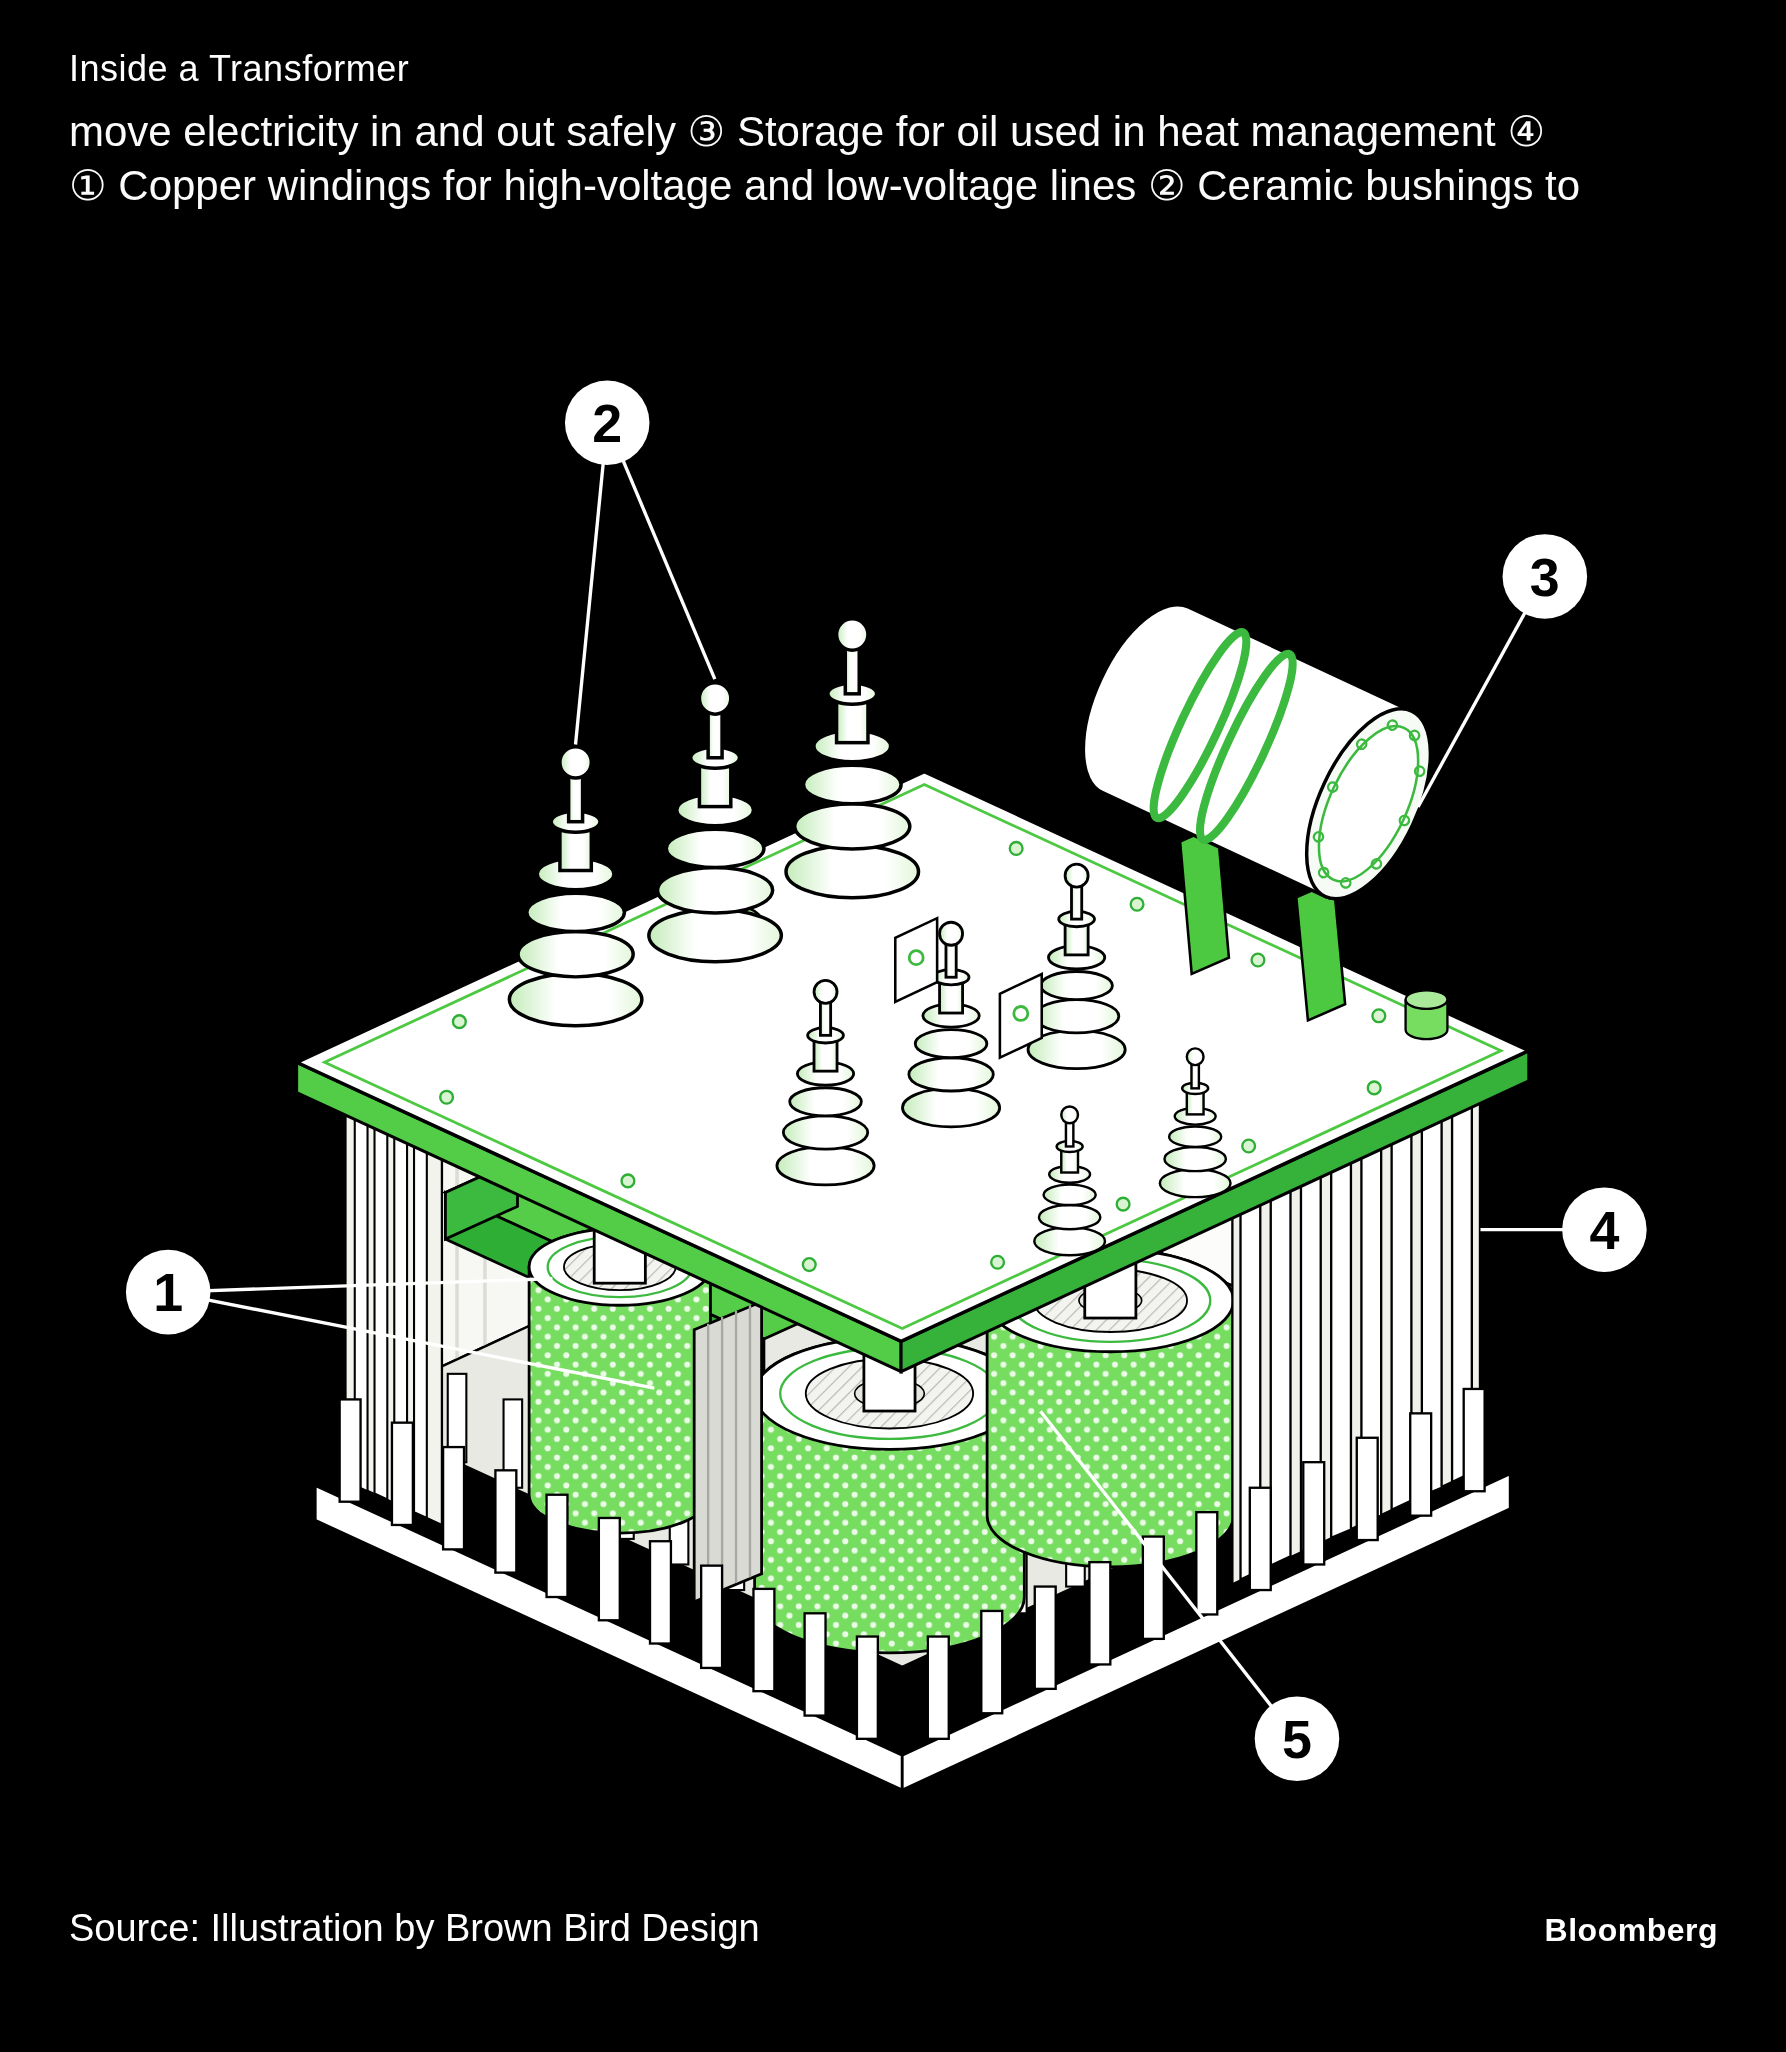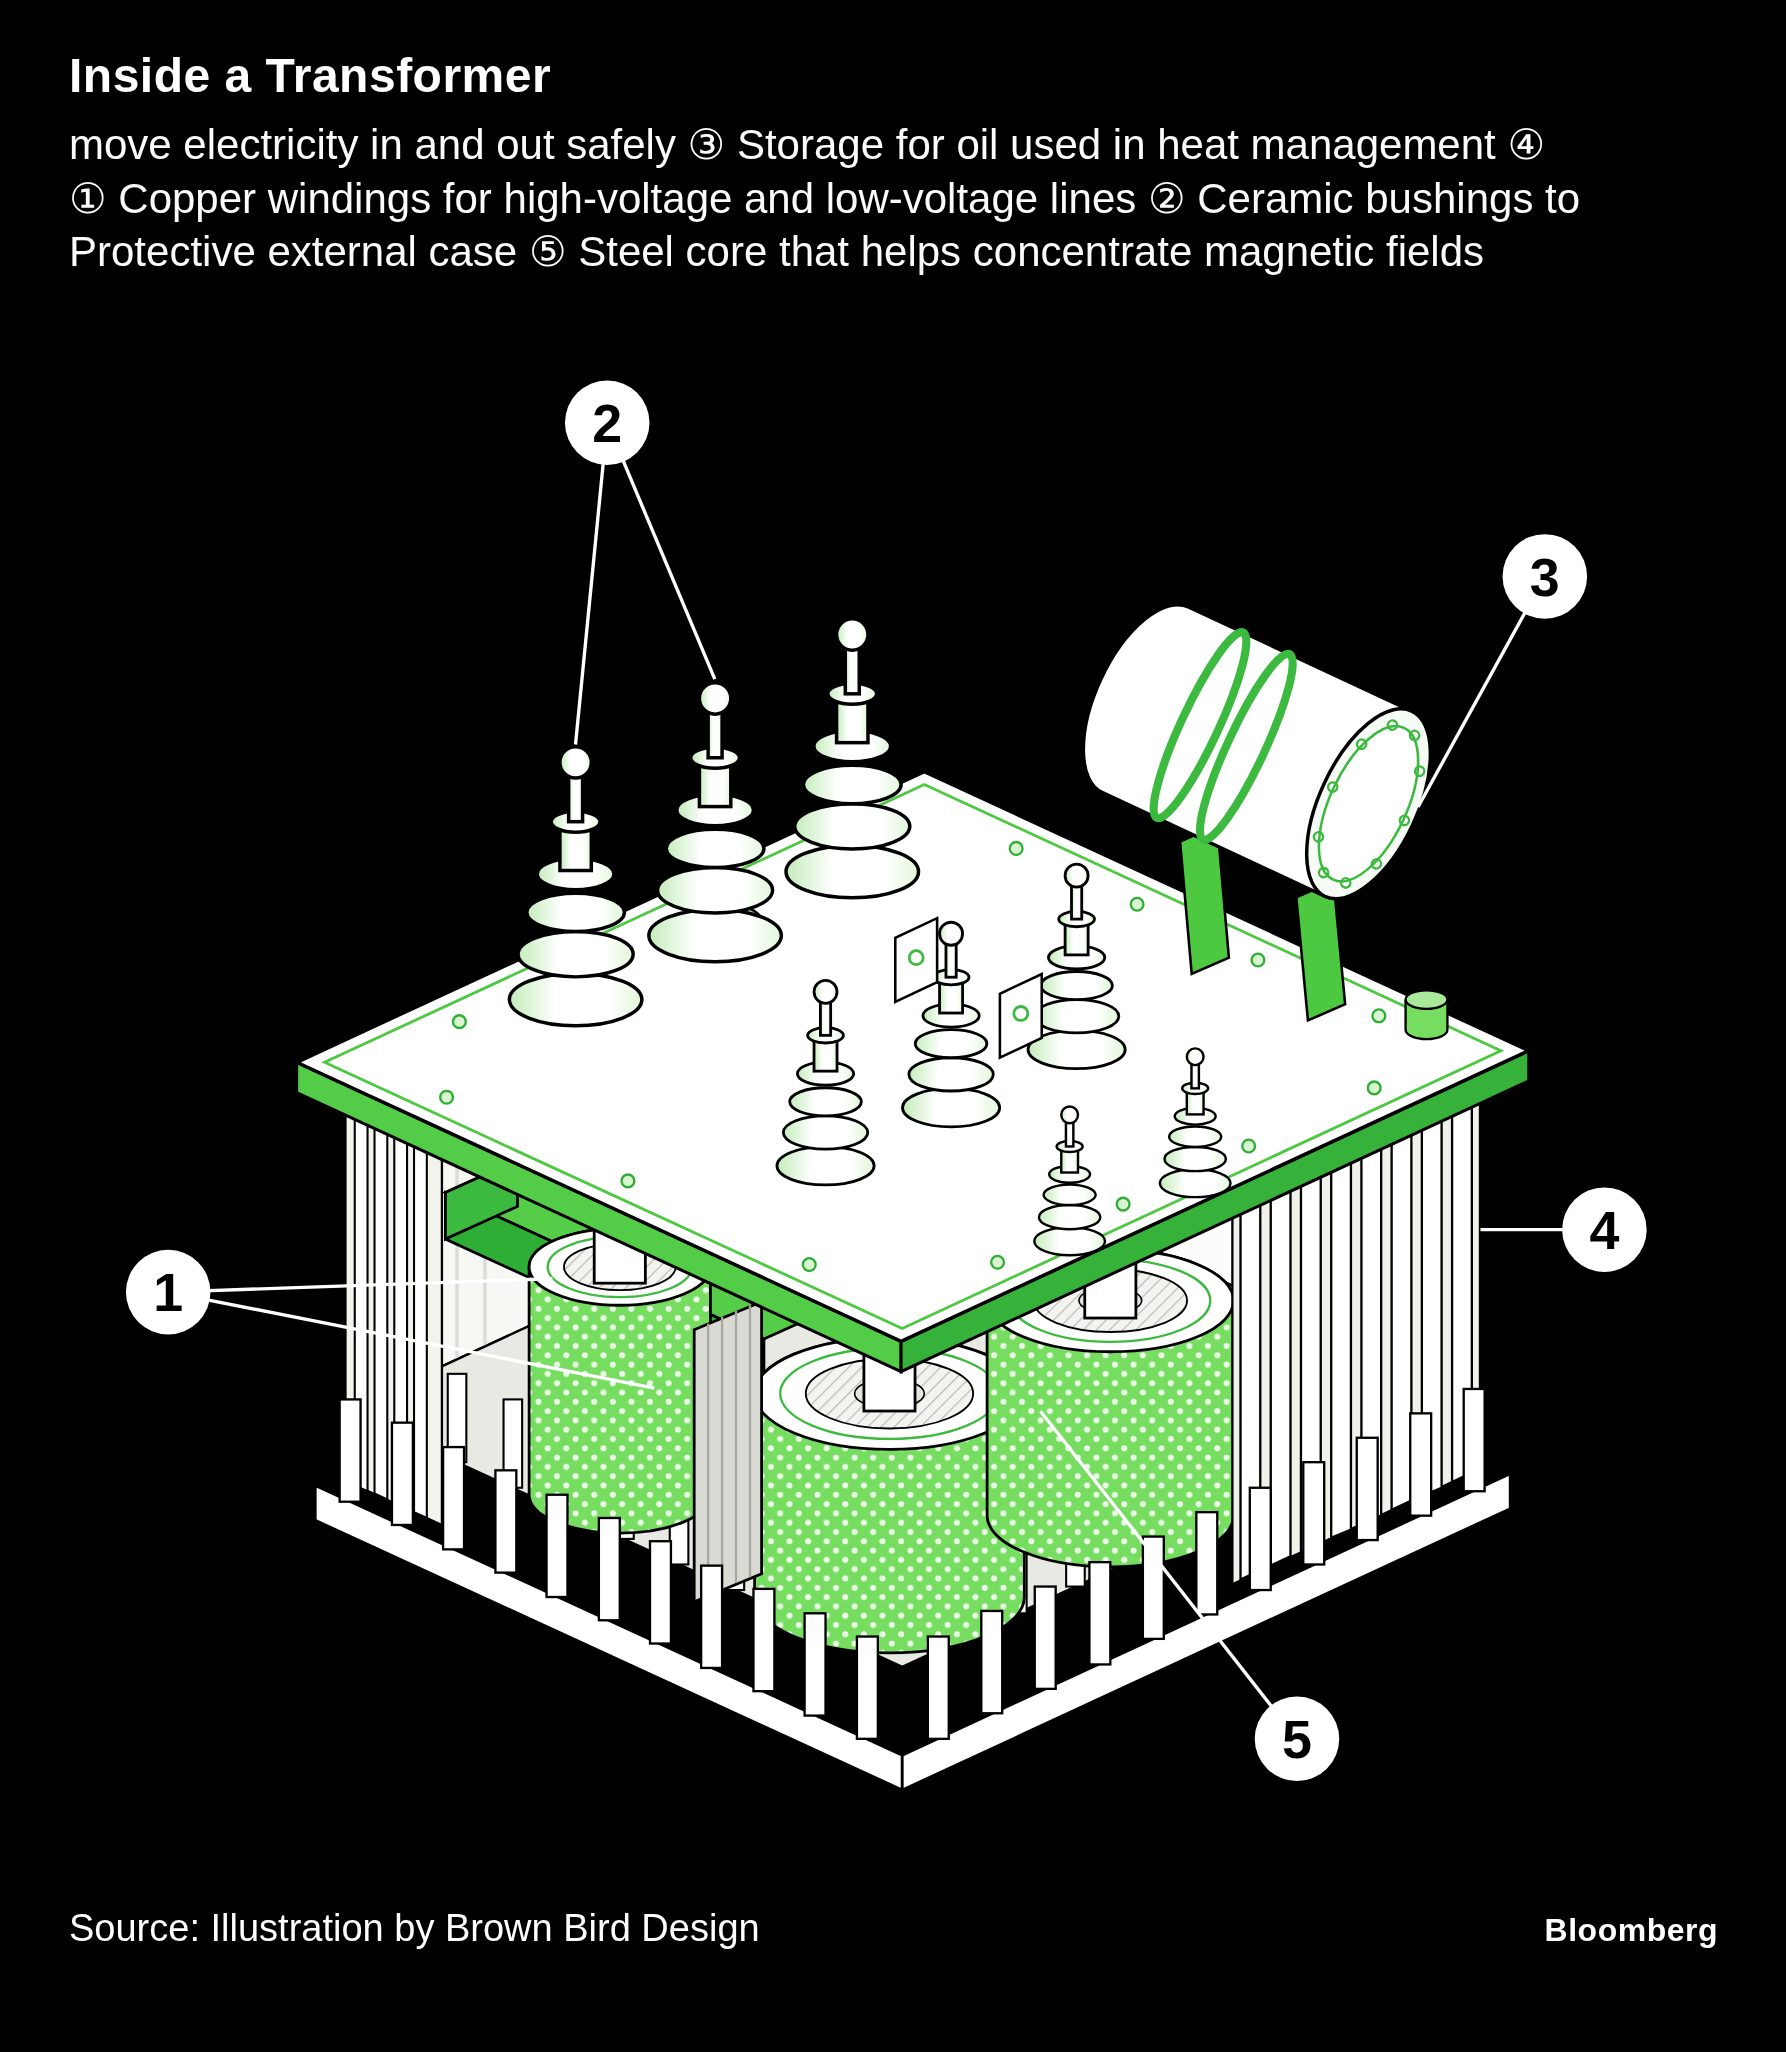--- a/index.html
+++ b/index.html
@@ -3,37 +3,36 @@
 <meta charset="utf-8">
 <style>
   html,body{margin:0;padding:0}
   body{
     width:1787px;height:2052px;
     background:#000;
     font-family:"Liberation Sans","DejaVu Sans",sans-serif;
     color:#fff;position:relative;overflow:hidden;
   }
   .header{position:absolute;left:69px;top:48px;width:1691px}
-  .title{font-size:48px;font-weight:700;margin:0 0 15.4px 0;letter-spacing:0.5px}
+  .title{font-size:36px;font-weight:400;margin:0 0 15.4px 0;letter-spacing:0.5px}
   .desc{font-size:42px;line-height:1.27;font-weight:400;color:#fbfbfb}
   svg.diagram{position:absolute;left:0;top:0}
   .footer{position:absolute;left:69px;right:69px;top:1907px;
           display:flex;justify-content:space-between;align-items:baseline}
   .source{font-size:38px;color:#fff}
   .brand{font-size:32px;font-weight:700;color:#fff;letter-spacing:0.5px}
 </style>
 </head>
 <body>
 
 <div class="header">
   <h1 class="title">Inside a Transformer</h1>
   <div class="desc">
     <div>move electricity in and out safely ③ Storage for oil used in heat management ④</div>
     <div>① Copper windings for high-voltage and low-voltage lines  ② Ceramic bushings to</div>
-    <div>Protective external case ⑤ Steel core that helps concentrate magnetic fields</div>
   </div>
 </div>
 
 <svg class="diagram" width="1787" height="2052" viewBox="0 0 1860 2136">
   <defs>
     <linearGradient id="skirtGrad" x1="0" y1="0" x2="1" y2="0">
       <stop offset="0" stop-color="#c4ecba"></stop>
       <stop offset="0.35" stop-color="#ffffff"></stop>
       <stop offset="0.75" stop-color="#ffffff"></stop>
       <stop offset="1" stop-color="#e2f6da"></stop>

